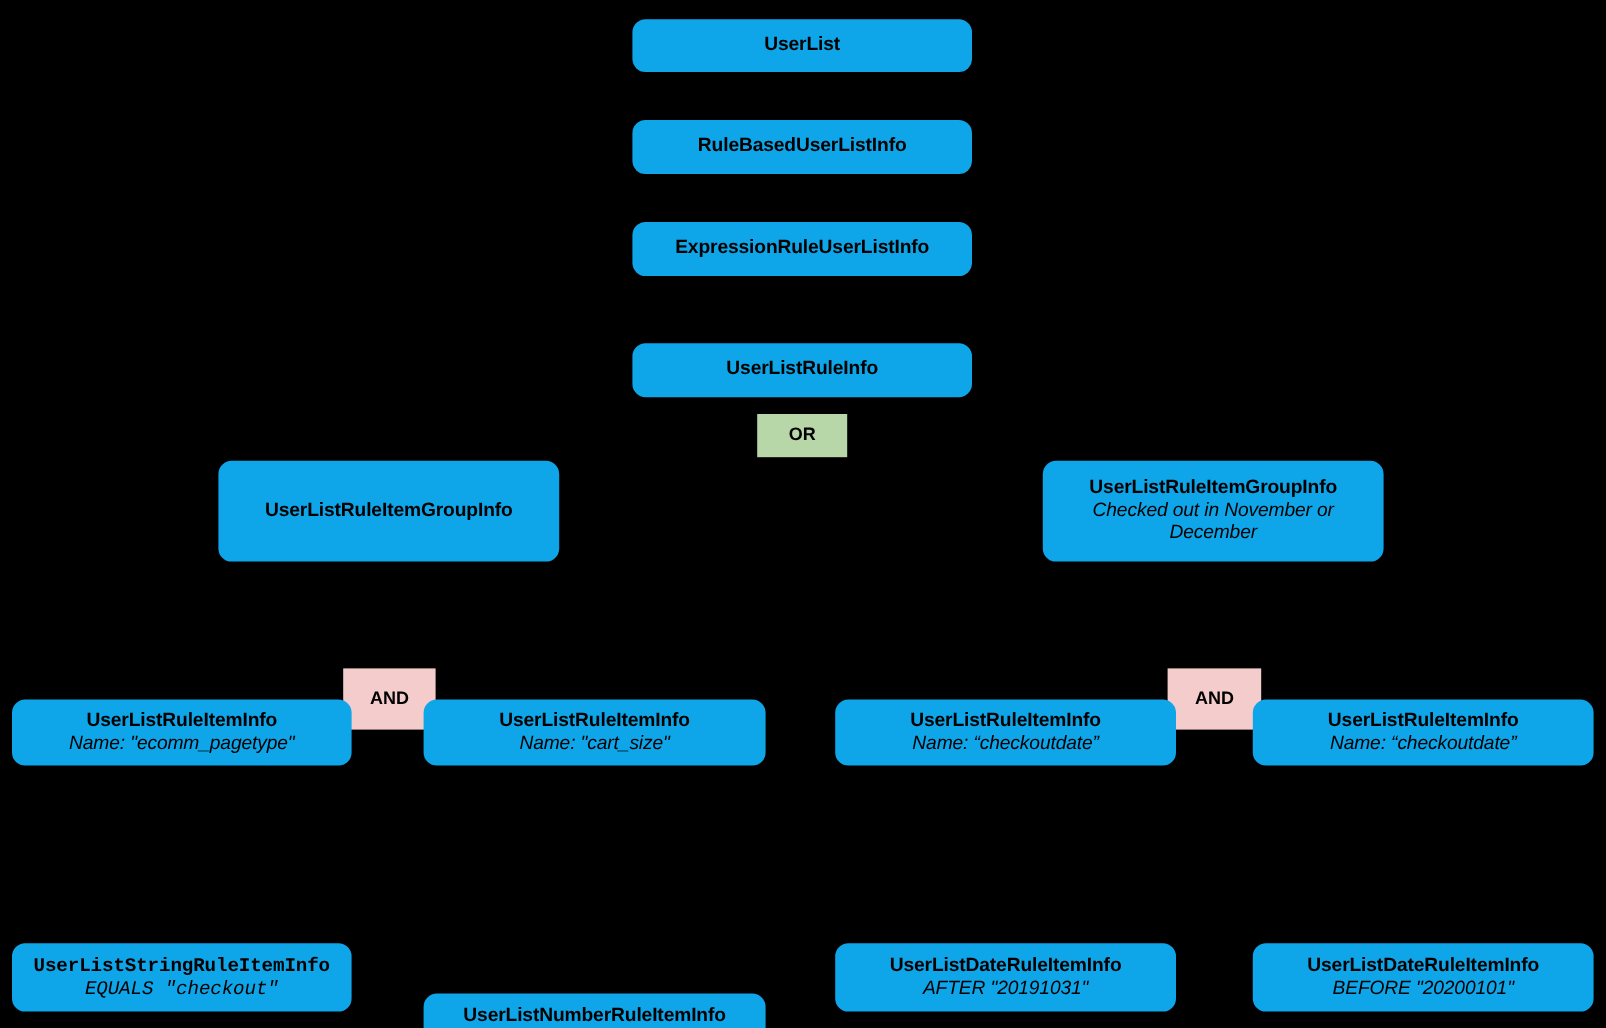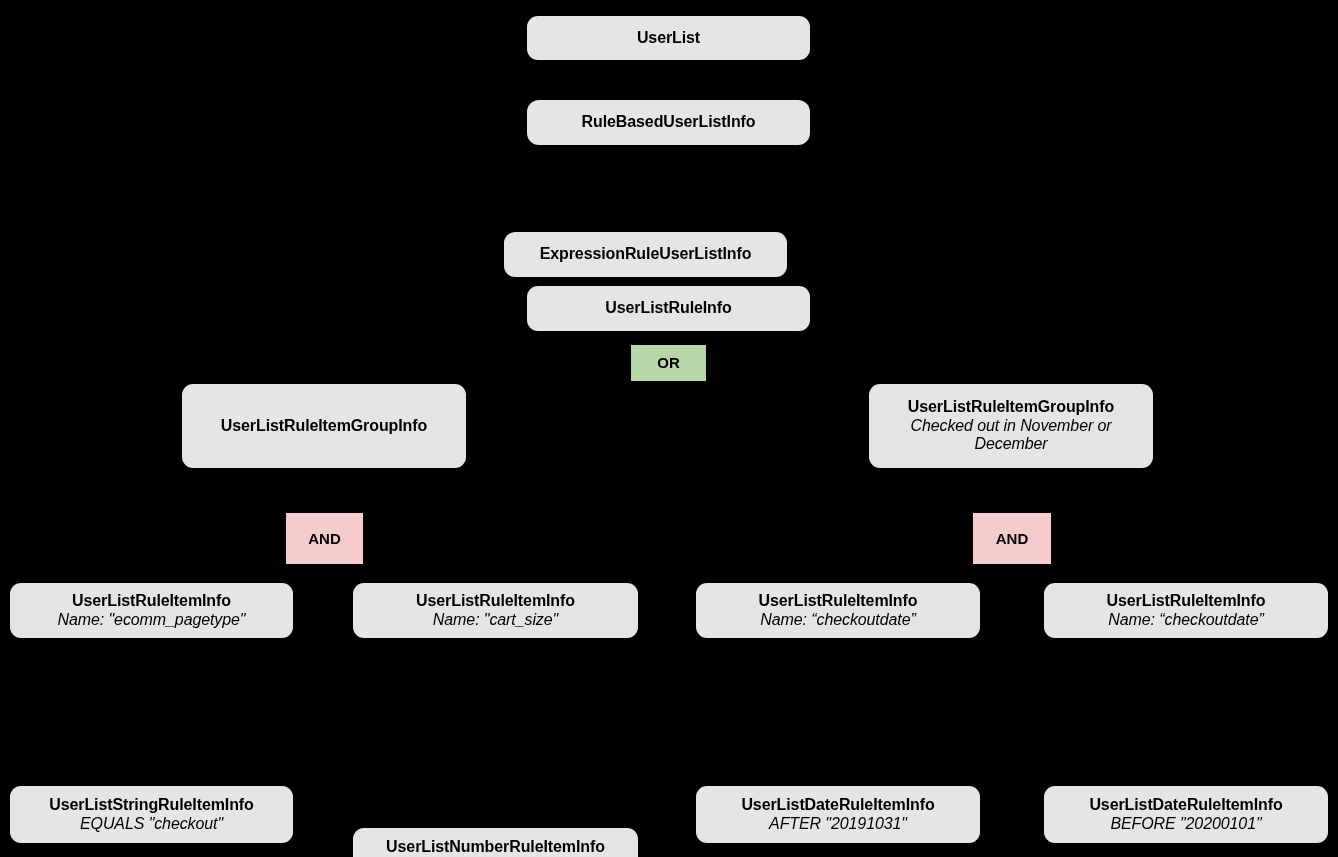--- a/index.html
+++ b/index.html
@@ -32,31 +32,32 @@
     box-sizing: border-box;
     display: flex;
     flex-direction: column;
     align-items: center;
     justify-content: center;
     text-align: center;
     color: #000000;
     line-height: 1.18;
   }
   .node.entity {
-    background: #e5e5e5;
+    background: #0ea5e9;
     border-radius: 11px;
     padding: 2px 10px;
   }
   .node.op {
     background: #b7d7a8;
     border-radius: 0;
     padding: 0;
   }
   .node.op.and-op {
     background: #f4cccc;
+    margin-top: 44px;
   }
   .node .title {
     font-weight: bold;
     font-size: 16px;
     letter-spacing: -0.1px;
     white-space: nowrap;
   }
   .node .subtitle {
     font-style: italic;
     font-size: 16px;
@@ -124,25 +125,25 @@
 
       <path d="M1186,638 L1186,782"></path>
       <polygon points="1186,786 1181,777 1191,777"></polygon>
     </g>
   </svg>
 
   <div class="node entity" style="left:527px; top:16px; width:283px; height:44px;">
     <span class="title">UserList</span>
   </div>
 
-  <div class="node entity" style="left:527px; top:100px; width:283px; height:45px;border-radius:12px;">
+  <div class="node entity" style="left:527px; top:100px; width:283px; height:45px;">
     <span class="title">RuleBasedUserListInfo</span>
   </div>
 
-  <div class="node entity" style="left:504px; top:185px; width:283px; height:45px;margin-top:47px;">
+  <div class="node entity" style="left:527px; top:185px; width:283px; height:45px;">
     <span class="title">ExpressionRuleUserListInfo</span>
   </div>
 
   <div class="node entity" style="left:527px; top:269px; width:283px; height:45px;margin-top:17px;">
     <span class="title">UserListRuleInfo</span>
   </div>
 
   <div class="node op" style="left:631px; top:345px; width:75px; height:36px;">
     <span class="op-label">OR</span>
   </div>
@@ -177,21 +178,21 @@
   <div class="node entity" style="left:696px; top:583px; width:284px; height:55px;">
     <span class="title">UserListRuleItemInfo</span>
     <span class="subtitle nowrap">Name: “checkoutdate”</span>
   </div>
 
   <div class="node entity" style="left:1044px; top:583px; width:284px; height:55px;">
     <span class="title">UserListRuleItemInfo</span>
     <span class="subtitle nowrap">Name: “checkoutdate”</span>
   </div>
 
-  <div class="node entity" style="left:10px; top:786px; width:283px; height:57px;">
+  <div class="node entity" style="left:10px; top:786px; width:283px; height:57px;font-family:Liberation Mono, monospace;">
     <span class="title">UserListStringRuleItemInfo</span>
     <span class="subtitle nowrap">EQUALS "checkout"</span>
   </div>
 
   <div class="node entity" style="left:353px; top:828px; width:285px; height:57px;">
     <span class="title">UserListNumberRuleItemInfo</span>
     <span class="subtitle nowrap">GREATER_THAN 1.5</span>
   </div>
 
   <div class="node entity" style="left:696px; top:786px; width:284px; height:57px;">

